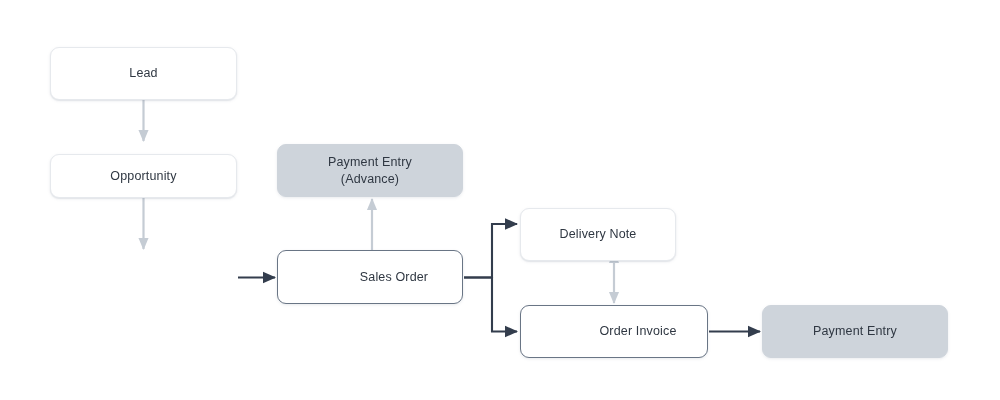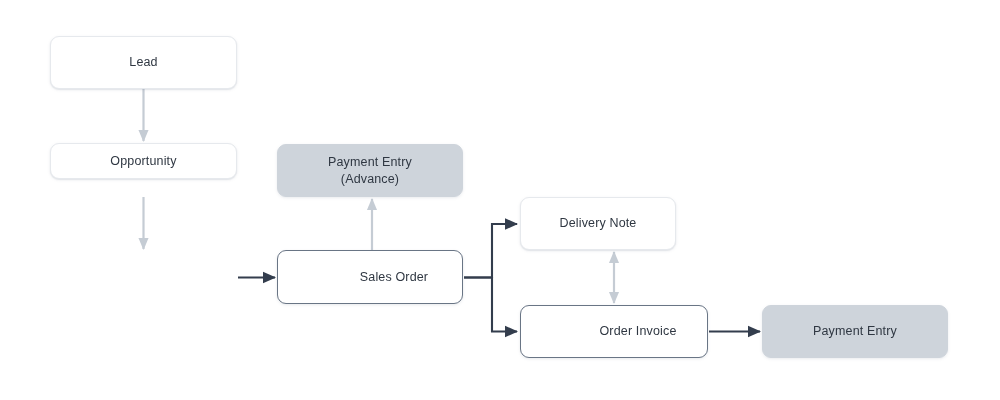--- a/index.html
+++ b/index.html
@@ -41,20 +41,21 @@
     letter-spacing: 0.15px;
     z-index: 2;
     white-space: pre-line;
   }
   
   .node.plain {
     background: #ffffff;
     border: 1px solid #e6e9ed;
     box-shadow: 0 1px 3px rgba(120,132,148,0.16),
                 0 1px 1px rgba(120,132,148,0.10);
+    margin-top: 11px;
   }
   
   .node.emphasis {
     background: #ffffff;
     border: 1.6px solid #697585;
     box-shadow: 0 1px 3px rgba(120,132,148,0.18);
     padding-left: 48px;
   }
   
   .node.filled {
@@ -112,21 +113,21 @@
 
     <g>
       <line x1="709" y1="331.5" x2="760" y2="331.5" stroke="#333d4d" stroke-width="2.1" marker-end="url(#arrow-dark)"></line>
     </g>
   </svg>
 
   <div class="node plain" style="left:50px; top:36px; width:187px; height:53px;">
     <span class="node-label">Lead</span>
   </div>
 
-  <div class="node plain" style="left:50px; top:143px; width:187px; height:36px;">
+  <div class="node plain" style="left:50px; top:143px; width:187px; height:44px;">
     <span class="node-label">Opportunity</span>
   </div>
 
 
   <div class="node filled" style="left:277px; top:144px; width:186px; height:53px;">
     <span class="node-label">Payment Entry
 (Advance)</span>
   </div>
 
   <div class="node emphasis" style="left:277px; top:250px; width:186px; height:54px;">

